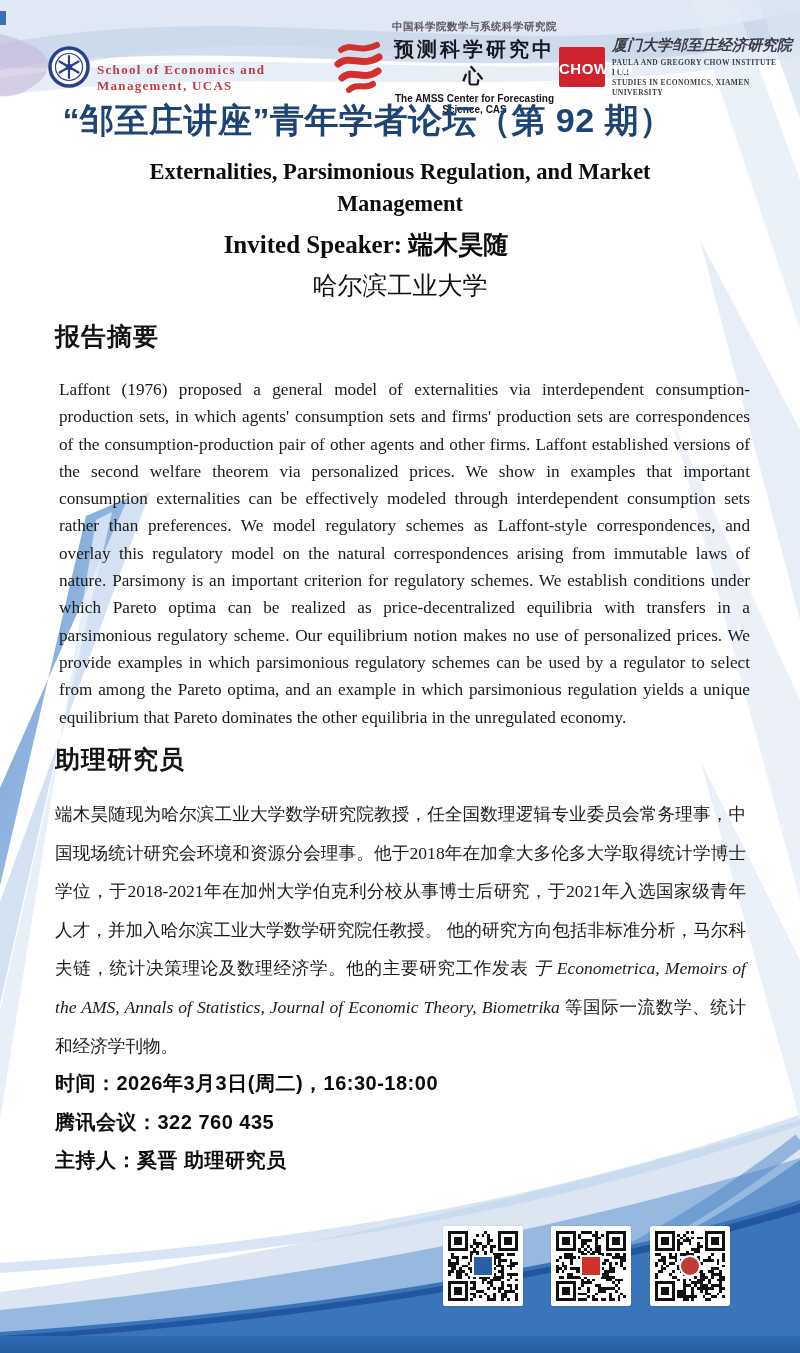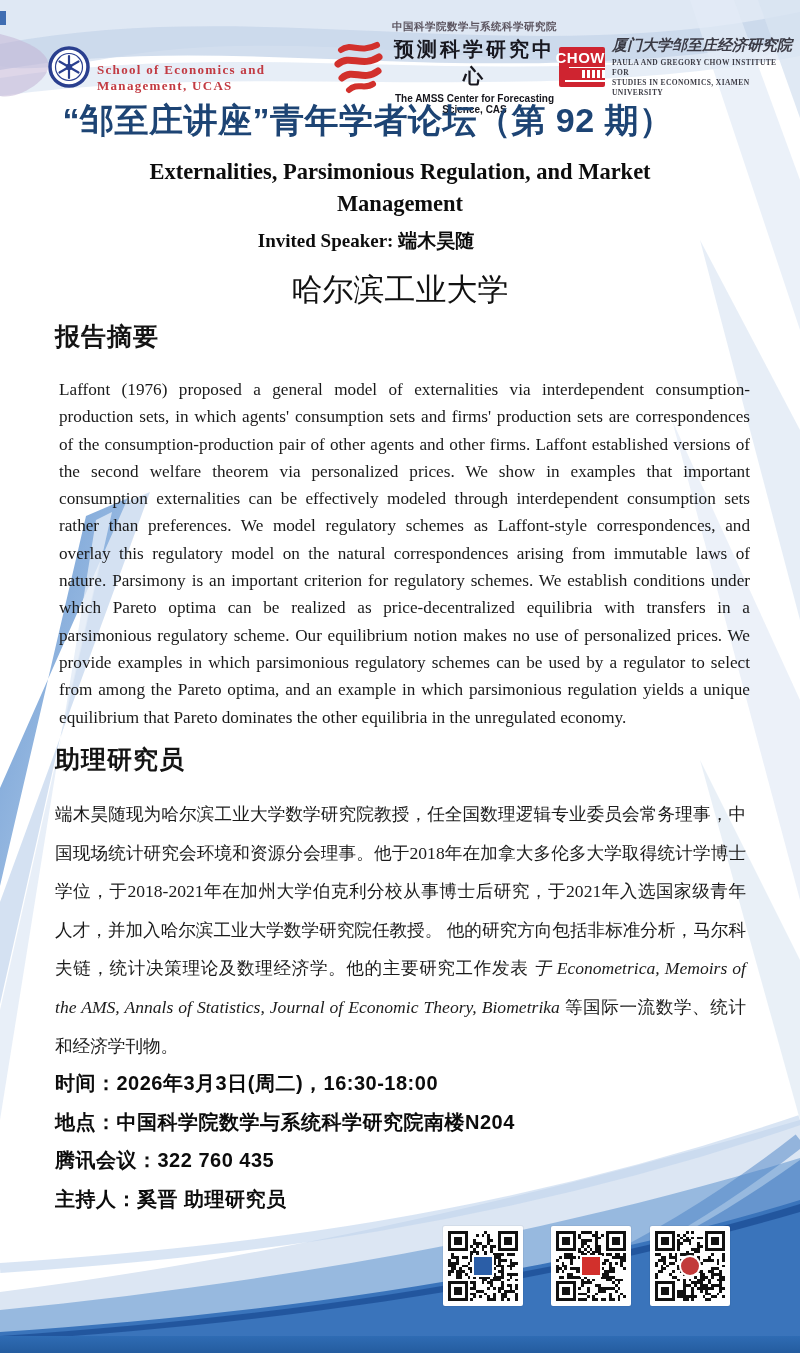--- a/index.html
+++ b/index.html
@@ -24,38 +24,38 @@
   .ucas-cn{white-space:nowrap;}
   .ucas-script{font-family:"Liberation Serif","DejaVu Serif",serif;font-style:italic;font-weight:bold;font-size:23px;color:#37418f;letter-spacing:1px;}
   .ucas-dept{font-weight:bold;font-size:15px;color:#2c3a85;margin-left:4px;}
   .ucas-en{font-family:"Liberation Serif","DejaVu Serif",serif;font-weight:bold;font-size:13px;color:#c23a42;letter-spacing:1.3px;margin-top:21px;}
   .amss-icon{width:50px;height:54px;flex:0 0 auto;}
   .amss-text{text-align:center;}
   .amss-l1{font-size:10.5px;font-weight:bold;color:#5c5560;letter-spacing:.5px;}
   .amss-l2{font-family:"Liberation Serif","DejaVu Serif",serif;font-weight:bold;font-size:20px;color:#17171f;letter-spacing:3px;margin-top:2px;}
   .amss-l3{font-size:10px;font-weight:bold;color:#15151c;margin-top:3px;}
   .chow-block{position:relative;width:46px;height:40px;background:var(--logo_red);border-radius:2px;flex:0 0 auto;
-    display:flex;flex-direction:column;align-items:flex-end;justify-content:flex-start;padding-top:3px;box-sizing:border-box;}
+    display:flex;flex-direction:row;align-items:center;justify-content:flex-start;padding-top:3px;box-sizing:border-box;}
   .chow-word{color:#fff;font-weight:bold;font-size:15px;letter-spacing:.5px;font-family:"Liberation Sans",sans-serif;line-height:1;}
   .chow-line{width:36px;height:1px;background:#fff;margin-top:2px;}
   .chow-cols{display:flex;gap:2px;margin-top:2px;}
   .chow-cols i{display:block;width:3px;height:8px;background:#fff;}
   .chow-base{width:40px;height:2px;background:#fff;margin-top:2px;}
   .chow-cn{font-family:"Liberation Serif","DejaVu Serif",serif;font-style:italic;font-weight:bold;font-size:15px;color:#3a3a44;white-space:nowrap;}
   .chow-en{font-family:"Liberation Serif","DejaVu Serif",serif;font-weight:bold;font-size:7.5px;color:#3d3d46;letter-spacing:.4px;line-height:1.35;margin-top:3px;}
 
   
   .series{position:absolute;top:98px;left:0;width:736px;margin:0;text-align:center;
     font-size:34px;font-weight:800;color:var(--title_navy);letter-spacing:.5px;}
   .talk{position:absolute;top:156px;left:50px;width:700px;margin:0;text-align:center;
     font-family:"Liberation Serif","DejaVu Serif",serif;font-size:22.5px;font-weight:bold;color:#0d0d0d;line-height:32px;}
   .speaker{position:absolute;top:228px;left:0;width:732px;text-align:center;
-    font-family:"Liberation Serif","DejaVu Serif",serif;font-size:19px;font-weight:bold;color:#0d0d0d;}
+    font-family:"Liberation Serif","DejaVu Serif",serif;font-size:25px;font-weight:bold;color:#0d0d0d;}
   .affil{position:absolute;top:269px;left:0;width:800px;text-align:center;
-    font-family:"Liberation Serif","DejaVu Serif",serif;font-size:31px;font-weight:500;color:#111;}
+    font-family:"Liberation Serif","DejaVu Serif",serif;font-size:25px;font-weight:500;color:#111;}
 
   
   .sec{position:absolute;left:55px;margin:0;font-size:25px;font-weight:bold;color:#141414;letter-spacing:1px;}
   .abs-h{top:320px;}
   .bio-h{top:743px;}
   .abs{position:absolute;top:372px;left:55px;width:691px;margin:4px;text-align:justify;
     font-family:"Liberation Serif","DejaVu Serif",serif;font-size:17.2px;line-height:27.3px;color:#191919;}
   .bio{position:absolute;top:795px;left:55px;width:691px;margin:0;text-align:justify;
     font-family:"Liberation Serif","DejaVu Serif",serif;font-size:17.6px;line-height:38.6px;color:#1b1b1b;}
   .bio i{font-family:"Liberation Serif","DejaVu Serif",serif;}
@@ -187,23 +187,20 @@
     <p class="abs">Laffont (1976) proposed a general model of externalities via interdependent consumption-production sets, in which agents' consumption sets and firms' production sets are correspondences of the consumption-production pair of other agents and other firms. Laffont established versions of the second welfare theorem via personalized prices. We show in examples that important consumption externalities can be effectively modeled through interdependent consumption sets rather than preferences. We model regulatory schemes as Laffont-style correspondences, and overlay this regulatory model on the natural correspondences arising from immutable laws of nature. Parsimony is an important criterion for regulatory schemes. We establish conditions under which Pareto optima can be realized as price-decentralized equilibria with transfers in a parsimonious regulatory scheme. Our equilibrium notion makes no use of personalized prices. We provide examples in which parsimonious regulatory schemes can be used by a regulator to select from among the Pareto optima, and an example in which parsimonious regulation yields a unique equilibrium that Pareto dominates the other equilibria in the unregulated economy.</p>
 
     <h3 class="sec bio-h">助理研究员</h3>
     <p class="bio">
       <span>端木昊随现为哈尔滨工业大学数学研究院教授，任全国数理逻辑专业委员会常务理事，中国现场统计研究会环境和资源分会理事。他于2018年在加拿大多伦多大学取得统计学博士学位，于2018-2021年在加州大学伯克利分校从事博士后研究，于2021年入选国家级青年人才，并加入哈尔滨工业大学数学研究院任教授。 他的研究方向包括非标准分析，马尔科夫链，统计决策理论及数理经济学。他的主要研究工作发表 </span><i>于 Econometrica, Memoirs of the AMS, Annals of Statistics, Journal of Economic Theory, Biometrika</i><span> 等国际一流数学、统计和经济学刊物。</span>
     </p>
 
     <div class="details">
       <div class="dl">
         <span>时间：</span><span>2026年3月3日(周二)，16:30-18:00</span>
-      </div>
-      <div class="dl">
-        <span>地点：</span><span>中国科学院数学与系统科学研究院南楼N204</span>
       </div>
       <div class="dl">
         <span>腾讯会议：</span><span>322  760  435</span>
       </div>
       <div class="dl">
         <span>主持人：</span><span>奚晋 助理研究员</span>
       </div>
     </div>
 
     <div class="qr qr1">

